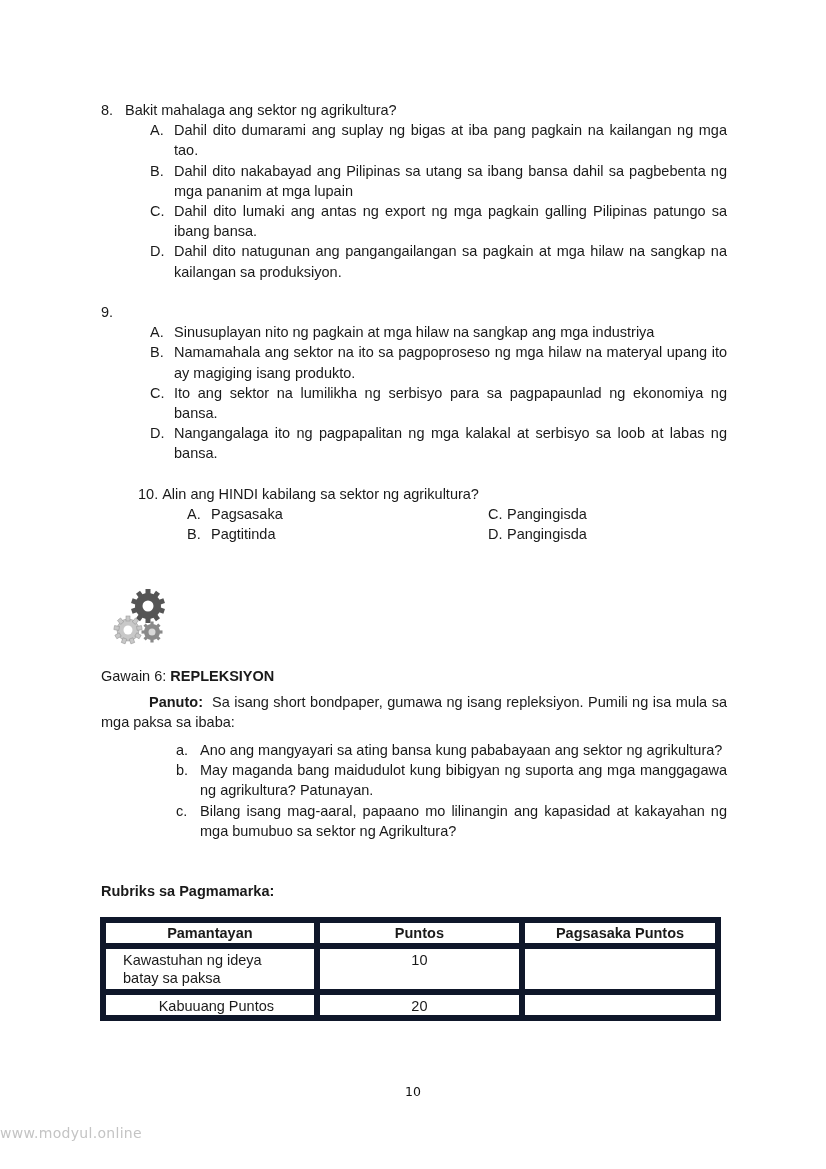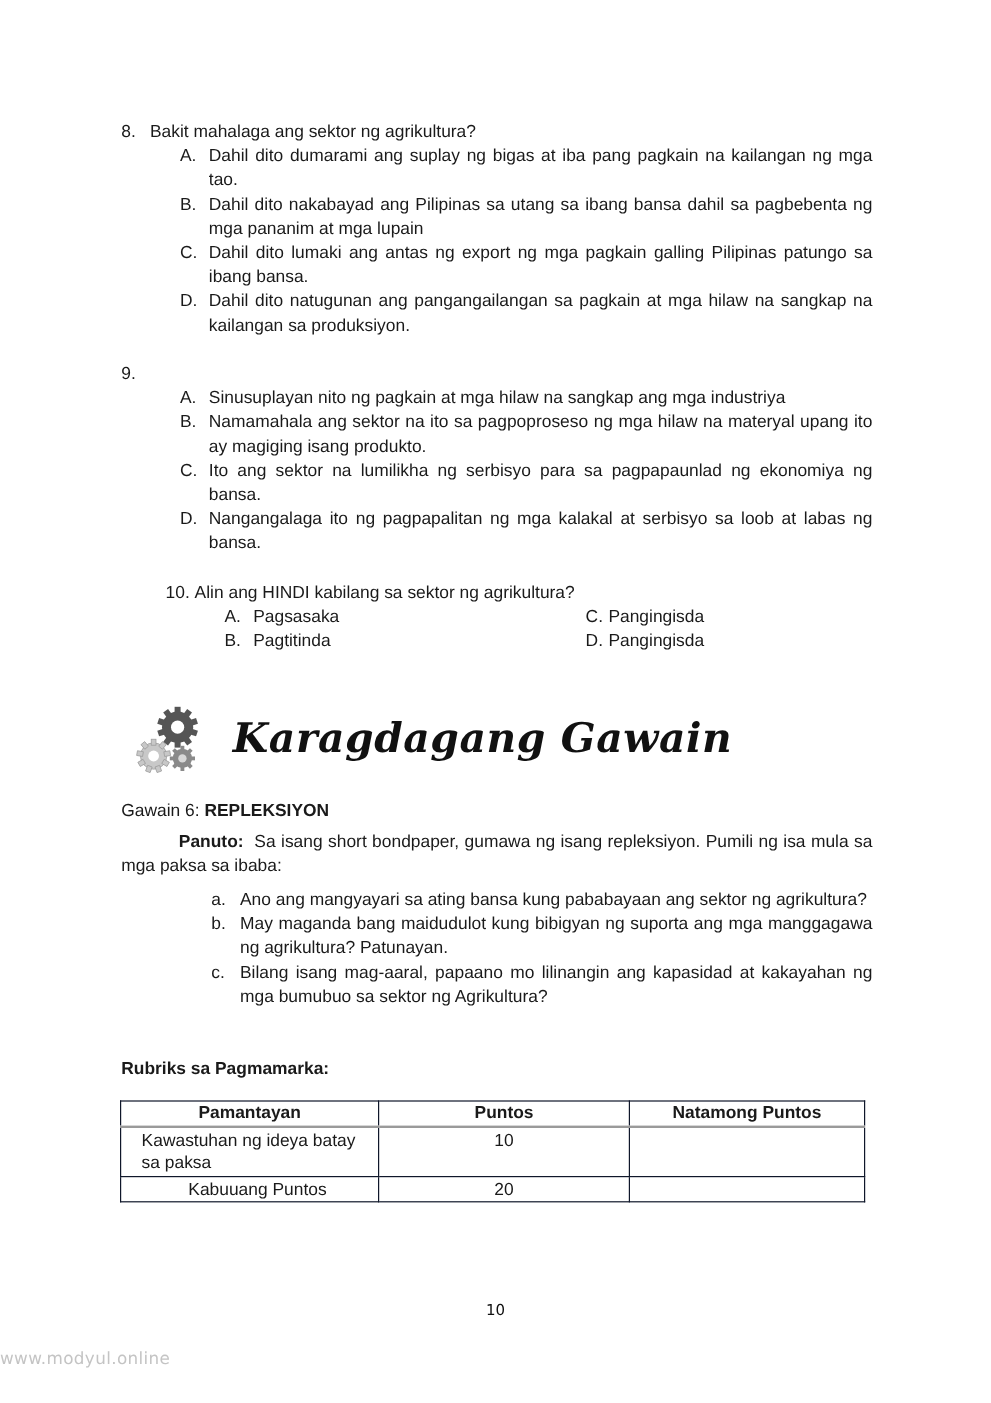--- a/index.html
+++ b/index.html
@@ -30,21 +30,21 @@
   .panuto { position: absolute; left: 101px; top: 692px; width: 626px; line-height: 20.2px; text-align: justify; text-indent: 48px; }
   .topics { position: absolute; left: 176px; top: 740px; width: 551px; line-height: 20.2px; }
   .topic { display: flex; text-align: justify; }
   .topic .lt { width: 24px; flex: none; }
   .topic .tx { flex: 1; }
 
   .rubric-label { position: absolute; left: 101px; top: 883px; font-weight: bold; }
 
   table.rubric { position: absolute; left: 100px; top: 917px; border-collapse: collapse; width: 621px;
                  font-size: 14.5px; line-height: 18px; }
-  table.rubric th, table.rubric td { border: 1px solid #0f172a; vertical-align: top; padding: 0 17px; }
+  table.rubric th, table.rubric td { border: 6px solid #0f172a; vertical-align: top; padding: 0 17px; }
   table.rubric th { font-weight: bold; text-align: center; height: 19px; padding-top: 1px; border-bottom: 2px solid #9a9a9a; }
   table.rubric td.crit { width: 200px; padding-top: 2px; }
   table.rubric td.pts { width: 200px; text-align: center; padding-top: 2px; }
   table.rubric td.earned { width: 180px; }
   table.rubric tr.r1 td { height: 38px; }
   table.rubric tr.r2 td { height: 56px; }
   table.rubric tr.total td { height: 17px; }
   table.rubric tr.total td.crit { text-align: center; padding-right: 4px; }
 
   .page-number { position: absolute; left: 0; width: 826px; top: 1084px; text-align: center;
@@ -175,21 +175,20 @@
           <rect x="-1.6" y="-10.5" width="3.2" height="4" transform="rotate(90)"></rect>
           <rect x="-1.6" y="-10.5" width="3.2" height="4" transform="rotate(135)"></rect>
           <rect x="-1.6" y="-10.5" width="3.2" height="4" transform="rotate(180)"></rect>
           <rect x="-1.6" y="-10.5" width="3.2" height="4" transform="rotate(225)"></rect>
           <rect x="-1.6" y="-10.5" width="3.2" height="4" transform="rotate(270)"></rect>
           <rect x="-1.6" y="-10.5" width="3.2" height="4" transform="rotate(315)"></rect>
         </g>
         <circle r="3.5" fill="#d8d8d8"></circle>
       </g>
     </svg>
-    <span class="banner-title">Karagdagang Gawain</span>
   </div>
 
   <div class="gawain">
     <span>Gawain 6: </span><b>REPLEKSIYON</b>
   </div>
   <div class="panuto">
     <b>Panuto:</b><span style="white-space:pre-wrap;">  Sa isang short bondpaper, gumawa ng isang repleksiyon. Pumili ng isa mula sa mga paksa sa ibaba:</span>
   </div>
   <div class="topics">
     <div class="topic">
@@ -205,21 +204,21 @@
         <span class="tx">Bilang isang mag-aaral, papaano mo lilinangin ang kapasidad at kakayahan ng mga bumubuo sa sektor ng Agrikultura?</span>
       </div>
   </div>
 
   <div class="rubric-label">Rubriks sa Pagmamarka:</div>
   <table class="rubric">
     <thead>
       <tr>
         <th>Pamantayan</th>
         <th>Puntos</th>
-        <th>Natamong Puntos</th>
+        <th>Pagsasaka Puntos</th>
       </tr>
     </thead>
     <tbody>
       <tr class="r1">
         <td class="crit">Kawastuhan ng ideya batay sa paksa</td>
         <td class="pts">10</td>
         <td class="earned"></td>
       </tr>
       <tr class="total">
         <td class="crit">Kabuuang Puntos</td>

